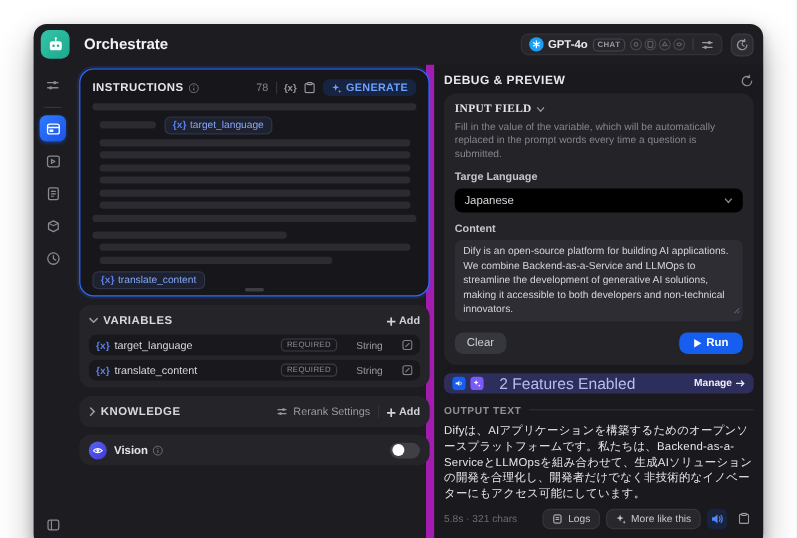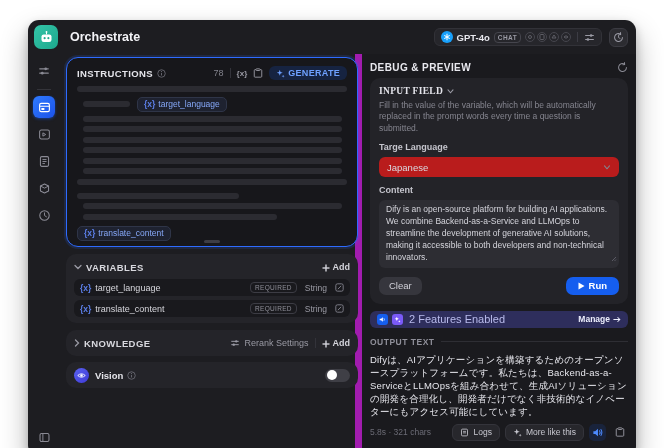--- a/index.html
+++ b/index.html
@@ -62,59 +62,59 @@
   .card { width:292px; background:#242429; border-radius:10px; padding:5px 8px 6px; margin-top:7px; }
   .card-head { display:flex; align-items:center; height:16px; color:#d8d8de; }
   .card-title { font-size:9.5px; font-weight:bold; letter-spacing:.4px; margin-left:4px; }
   .card-right { margin-left:auto; display:flex; align-items:center; gap:6px; }
   .add-btn { display:flex; align-items:flex-end; gap:3px; color:#d3d3da; font-size:9px; font-weight:bold; cursor:pointer; }
   .rerank { display:flex; align-items:center; gap:4px; color:#9a9aa4; font-size:9px; cursor:pointer; }
   .var-row { height:17px; background:#19191d; border-radius:6px; display:flex; align-items:center;
     padding:0 6px; margin-top:4px; cursor:pointer; }
   .var-row .tok { color:#5c7fe8; font-size:8.5px; font-weight:bold; margin-right:4px; }
   .var-row .nm { color:#d6d6dc; font-size:9px; }
-  .var-row .meta { margin-left:auto; display:flex; align-items:center; gap:8px; }
+  .var-row .meta { margin-left:auto; display:flex; align-items:center; gap:16px; }
   .req-badge { font-size:6.5px; color:#8f8f99; border:1px solid #3c3c44; border-radius:4px; padding:1px 4px; letter-spacing:.3px; }
   .type-lbl { font-size:8.5px; color:#9a9aa4; }
   .vision-card { display:flex; align-items:center; height:26px; padding:0 8px; margin-top:6px;
     background:#242429; border-radius:10px; width:292px; }
   .vision-ic { width:15px; height:15px; border-radius:50%; background:linear-gradient(135deg,#5a62f0,#3f3ad8);
     display:flex; align-items:center; justify-content:center; margin-right:6px; }
   .vision-lbl { font-size:9.5px; font-weight:bold; color:#e4e4ea; margin-right:4px; }
   .toggle { margin-left:auto; width:25px; height:13px; border-radius:7px; background:#3f3f46; position:relative; cursor:pointer; }
   .toggle .knob { position:absolute; left:2px; top:1.5px; width:10px; height:10px; border-radius:50%; background:#ffffff; }
   
   .right-panel { flex:1; background:#1a1a1e; padding:3px 8px 0; display:flex; flex-direction:column; }
   .dbg-head { display:flex; align-items:center; height:16px; margin:2px 0 3px; }
   .dbg-title { font-size:10px; font-weight:bold; letter-spacing:.4px; color:#e8e8ee; }
   .dbg-refresh { margin-left:auto; color:#8a8a94; cursor:pointer; display:flex; }
   .input-card { background:#232328; border-radius:10px; padding:8px 9px 9px; }
   .if-head { display:flex; align-items:center; gap:4px; color:#e4e4ea;font-family:Liberation Serif, serif; }
   .if-title { font-size:9.5px; font-weight:bold; letter-spacing:.3px; }
   .if-desc { font-size:8.5px; line-height:1.35; color:#85858f; margin-top:4px; }
   .fld-lbl { font-size:9px; color:#c5c5cd; margin-top:8px; font-weight:bold; }
-  .select { height:20px; background:#b91c1c; border-radius:6px; display:flex; align-items:center;
+  .select { height:20px; background:#000000; border-radius:6px; display:flex; align-items:center;
     padding:0 8px; margin-top:5px; cursor:pointer; }
   .select .val { font-size:9.5px; color:#d9d9e0; }
   .select .chev { margin-left:auto; color:#83838d; display:flex; }
   .textarea { min-height:50px; background:#2d2d33; border-radius:6px; padding:4px 7px; margin-top:5px;
     font-size:8.5px; line-height:1.4; color:#d5d5dc; position:relative; cursor:text; }
   .ta-corner { position:absolute; right:2px; bottom:2px; color:#5a5a64; }
   .btn-row { display:flex; align-items:center; margin-top:9px; }
   .clear-btn { height:18px; background:#36363d; border:none; border-radius:7px; color:#d0d0d8;
     font-size:9.5px; padding:0 10px; cursor:pointer; font-family:inherit; }
   .run-btn { margin-left:auto; height:18px; background:#155eef; border:none; border-radius:7px; color:#fff;
     font-size:9.5px; font-weight:bold; display:flex; align-items:center; gap:4px; padding:0 12px; cursor:pointer;
     font-family:inherit; }
   .features-banner { height:17px; margin-top:7px; background:#2e2e5c; border-radius:6px;
     display:flex; align-items:center; gap:4px; padding:0 7px; cursor:pointer; }
   .feat-ic { width:11px; height:11px; border-radius:3px; display:flex; align-items:center; justify-content:center; }
   .feat-ic.blue { background:#155eef; }
   .feat-ic.purple { background:#7a5af8; }
-  .feat-txt { font-size:11px; color:#b9bbec; margin-left:2px; }
+  .feat-txt { font-size:13px; color:#b9bbec; margin-left:9px; }
   .manage { margin-left:auto; display:flex; align-items:center; gap:3px; color:#eceefc; font-size:8.5px; font-weight:bold; }
   .out-head { display:flex; align-items:center; gap:6px; margin-top:9px; }
   .out-title { font-size:8.5px; font-weight:bold; letter-spacing:.5px; color:#8f8f99; white-space:nowrap; }
   .out-rule { flex:1; height:1px; background:#2e2e34; }
   .out-text { font-size:9.5px; line-height:13px; color:#e6e6ec; margin-top:6px; letter-spacing:.2px; }
   .out-foot { display:flex; align-items:center; margin-top:6px; }
   .out-stats { font-size:8.5px; color:#6b6b75; }
   .out-actions { margin-left:auto; display:flex; align-items:center; gap:5px; }
   .pill-btn { height:17px; background:#27272c; border:1px solid #34343b; border-radius:6px; color:#c9c9d1;
     font-size:8.5px; display:flex; align-items:center; gap:4px; padding:0 7px; cursor:pointer; font-family:inherit; }

